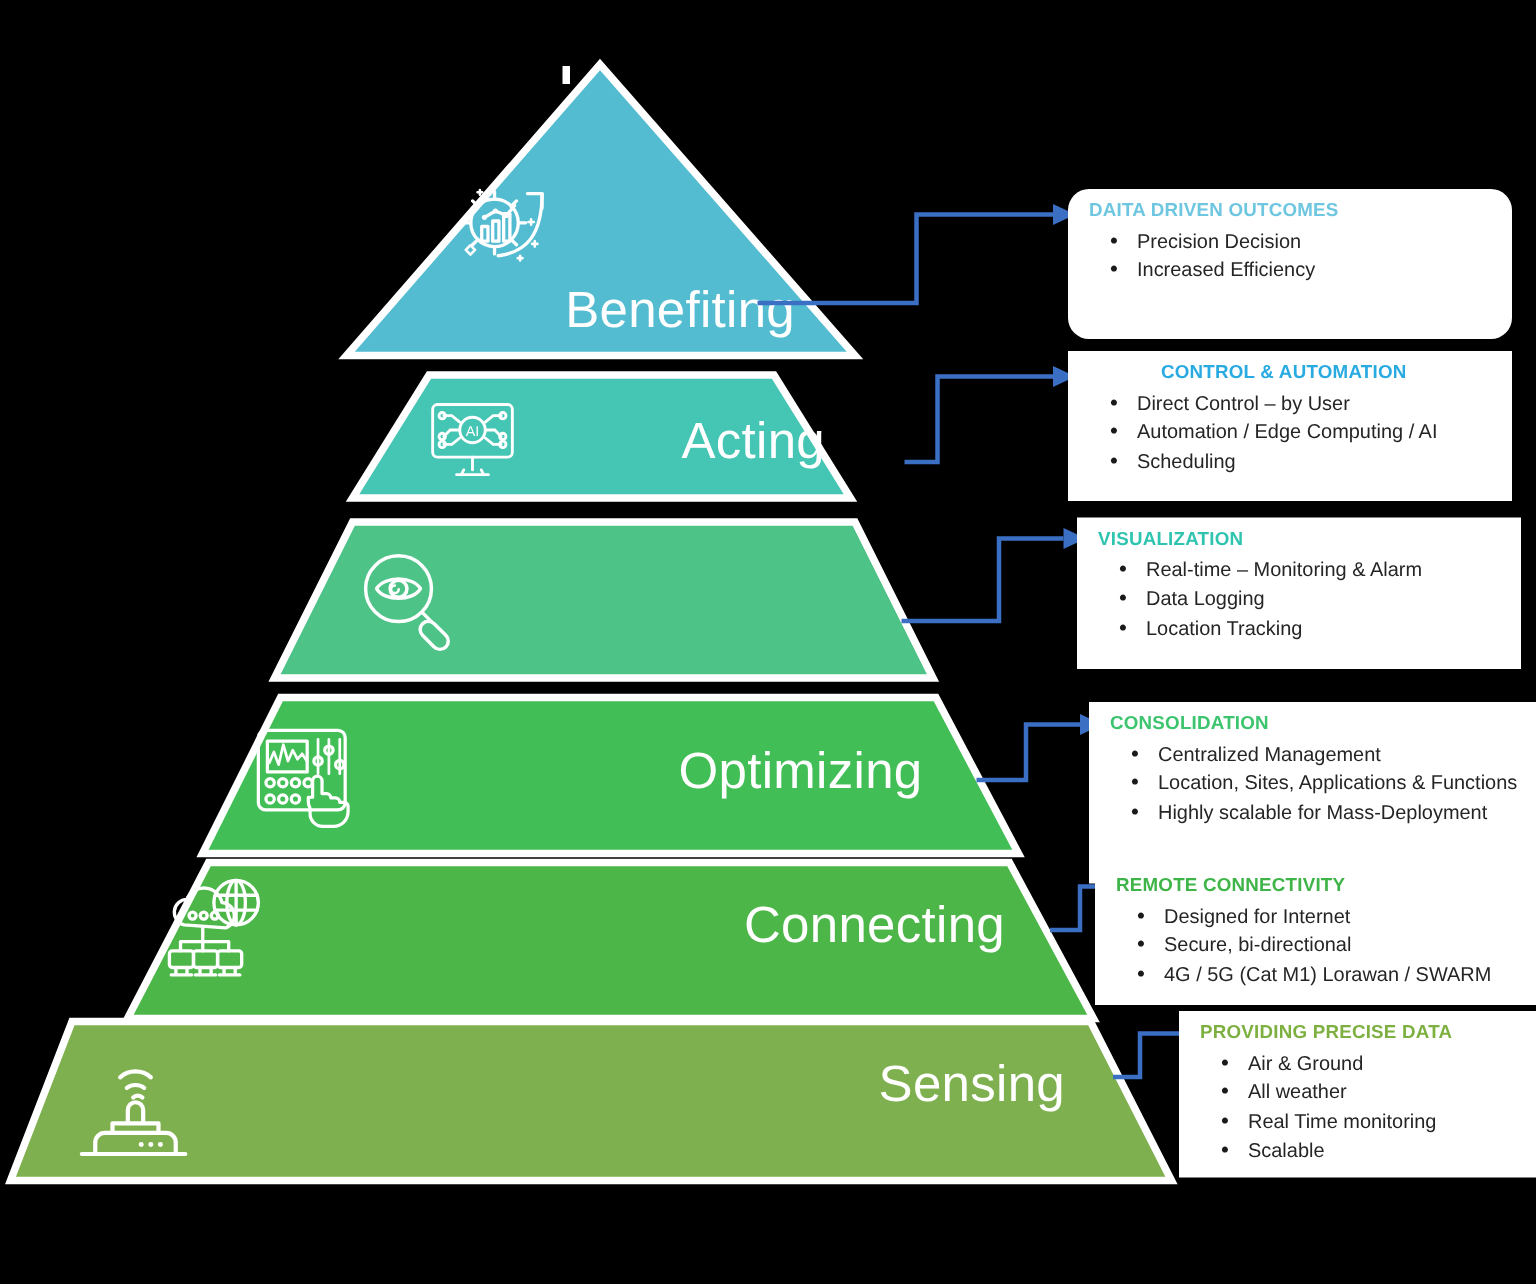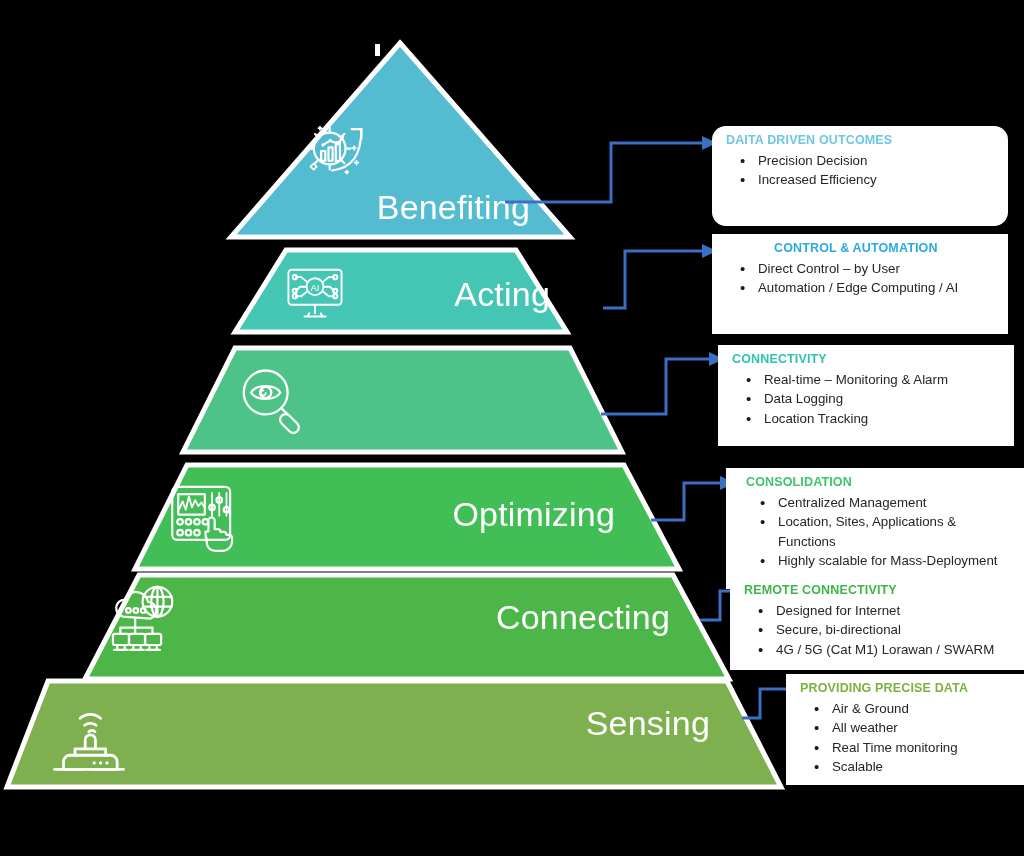--- a/index.html
+++ b/index.html
@@ -290,33 +290,34 @@
       <li>Precision Decision</li>
       <li>Increased Efficiency</li>
     </ul>
   </div>
 
   <div class="callout" style="left:712px; top:234px; width:296px; height:100px;">
     <div class="callout-title" style="color:#29abe2;margin-left:48px;">CONTROL &amp; AUTOMATION</div>
     <ul>
       <li>Direct Control – by User</li>
       <li>Automation / Edge Computing / AI</li>
+      <li>Scheduling</li>
     </ul>
   </div>
 
   <div class="callout" style="left:718px; top:345px; width:296px; height:101px;">
-    <div class="callout-title" style="color:#2ec4b0;">CONNECTIVITY</div>
+    <div class="callout-title" style="color:#2ec4b0;">VISUALIZATION</div>
     <ul>
       <li>Real-time – Monitoring &amp; Alarm</li>
       <li>Data Logging</li>
       <li>Location Tracking</li>
     </ul>
   </div>
 
-  <div class="callout" style="left:726px; top:468px; width:298px; height:121px;padding-left:20px;">
+  <div class="callout" style="left:726px; top:468px; width:298px; height:121px;">
     <div class="callout-title" style="color:#3cc46e;">CONSOLIDATION</div>
     <ul>
       <li>Centralized Management</li>
       <li>Location, Sites, Applications &amp; Functions</li>
       <li>Highly scalable for Mass-Deployment</li>
     </ul>
   </div>
 
   <div class="callout" style="left:730px; top:576px; width:294px; height:94px;">
     <div class="callout-title" style="color:#3fb549;">REMOTE CONNECTIVITY</div>

